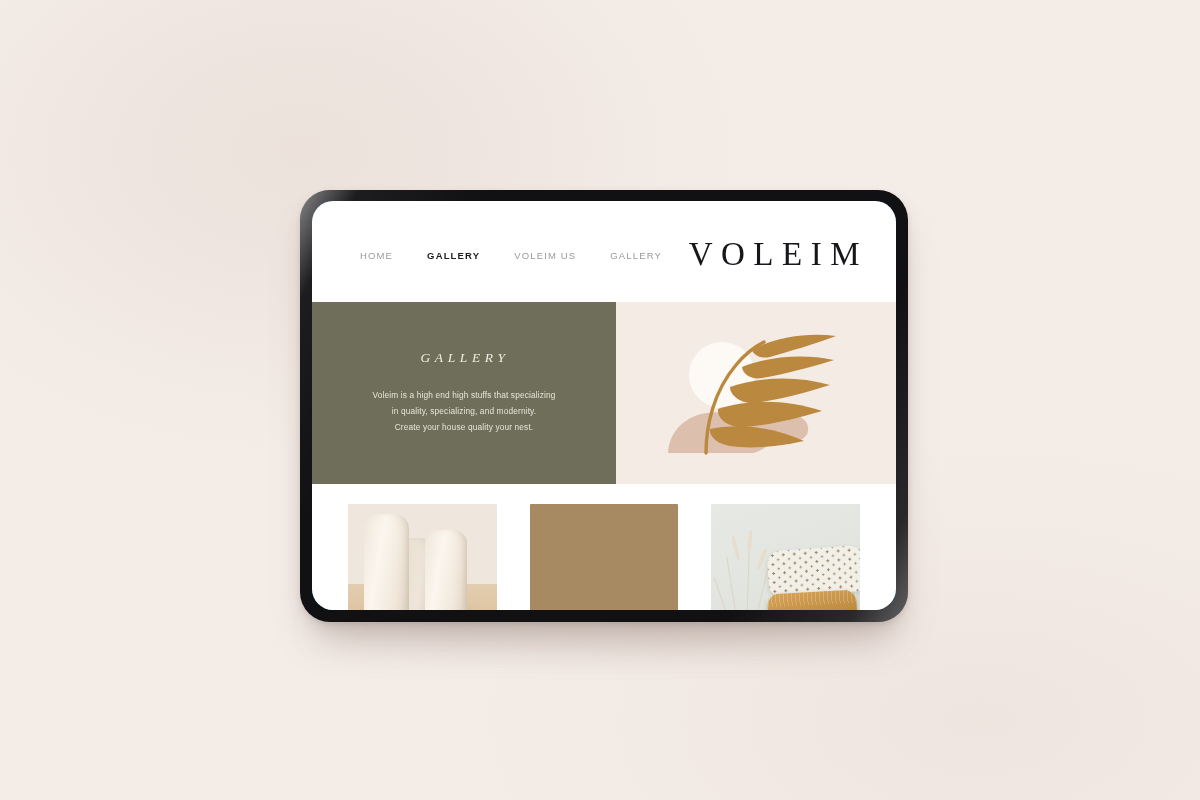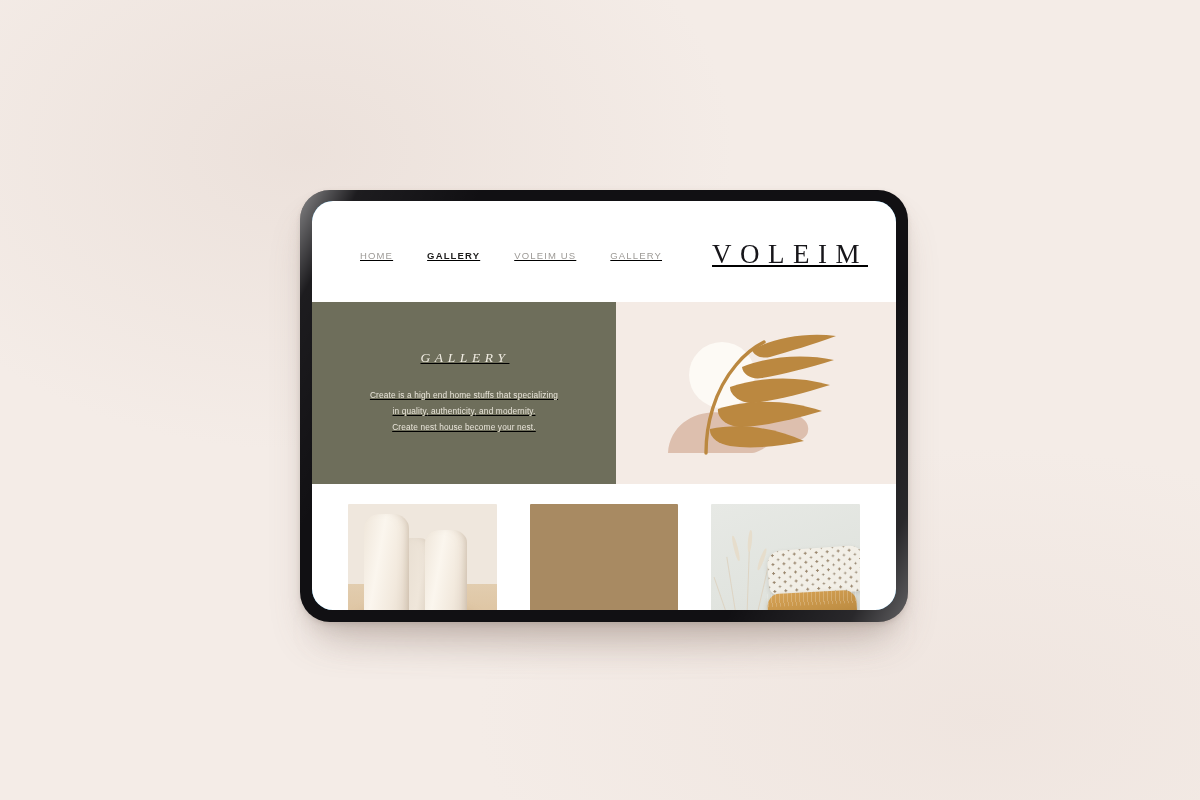--- a/index.html
+++ b/index.html
@@ -62,21 +62,20 @@
     pointer-events: none;
   }
 
   #screen {
     position: relative;
     width: 100%;
     height: 100%;
     border-radius: 21px;
     overflow: hidden;
     background: #0369a1;
-    text-decoration: underline;
   }
 
   
   #site-header {
     height: 101px;
     background: #ffffff;
     display: flex;
     align-items: center;
     justify-content: space-between;
     padding: 0 22px 0 48px;
@@ -96,21 +95,21 @@
     white-space: nowrap;
     font-weight: 400;
     cursor: pointer;
   }
   .nav-link.is-active {
     color: #1d1c1b;
     font-weight: 700;
   }
   #brand-logo {
     font-family: "Liberation Serif", serif;
-    font-size: 27px;
+    font-size: 33px;
     letter-spacing: 8.5px;
     color: #17161a;
     padding-top: 6px;
     padding-right: 6px;
     white-space: nowrap;
     font-weight: 400;
     text-align: center;
   }
 
   
@@ -297,23 +296,23 @@
           <a class="nav-link" href="#">GALLERY</a>
         </nav>
         <div id="brand-logo">VOLEIM</div>
       </header>
 
       <section id="hero">
 
         <div id="hero-copy">
           <h1 id="hero-title">GALLERY</h1>
           <p id="hero-paragraph">
-            <span>Create is a high end home stuffs that specializing</span><br>
-            <span>in quality, authenticity, and modernity.</span><br>
-            <span>Create nest house become your nest.</span>
+            <span>Voleim is a high end high stuffs that specializing</span><br>
+            <span>in quality, specializing, and modernity.</span><br>
+            <span>Create your house quality your nest.</span>
           </p>
         </div>
 
         <div id="hero-art">
           <svg viewBox="0 0 212 160" xmlns="http://www.w3.org/2000/svg">
 
             <circle cx="72" cy="62" r="33" fill="#fdfaf5"></circle>
 
             <path d="M18 140 C 20 110, 48 96, 74 100 C 96 103, 104 93, 124 96
                      C 150 100, 160 108, 158 118 C 157 128, 140 132, 128 131

